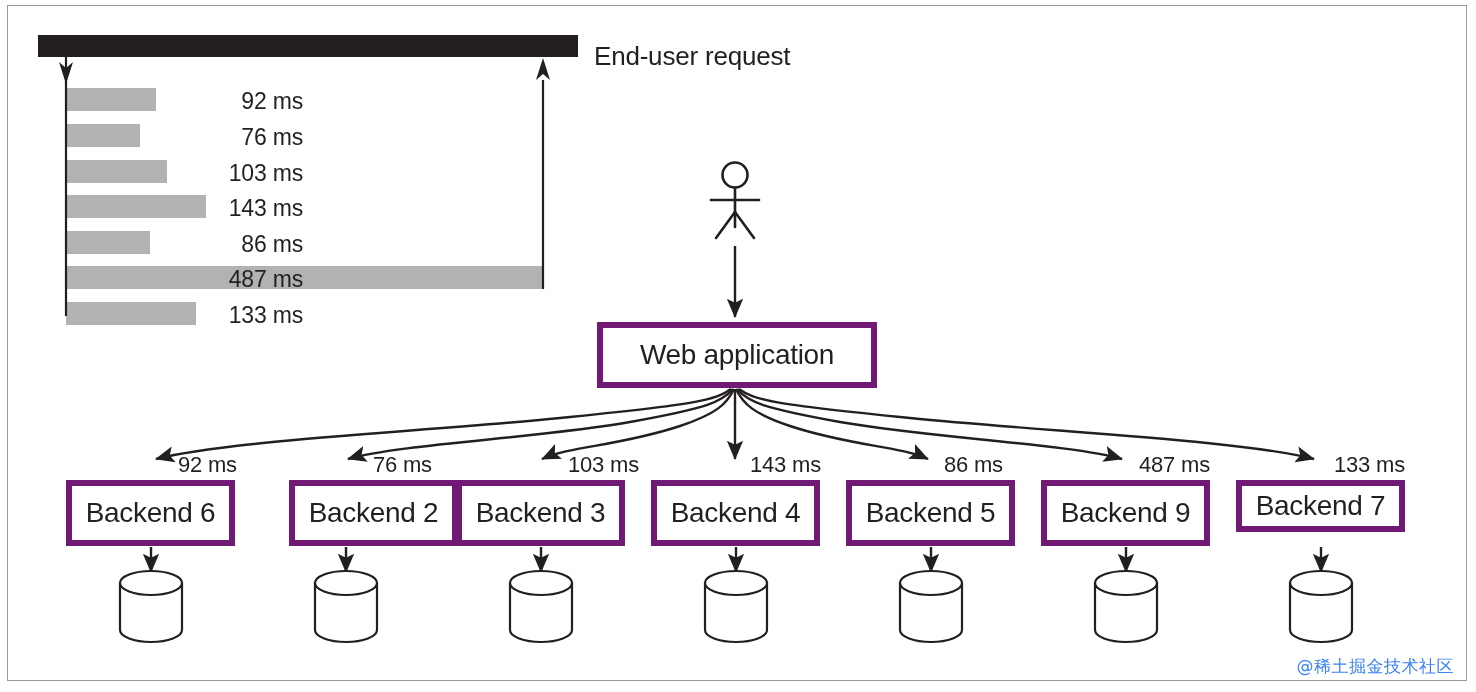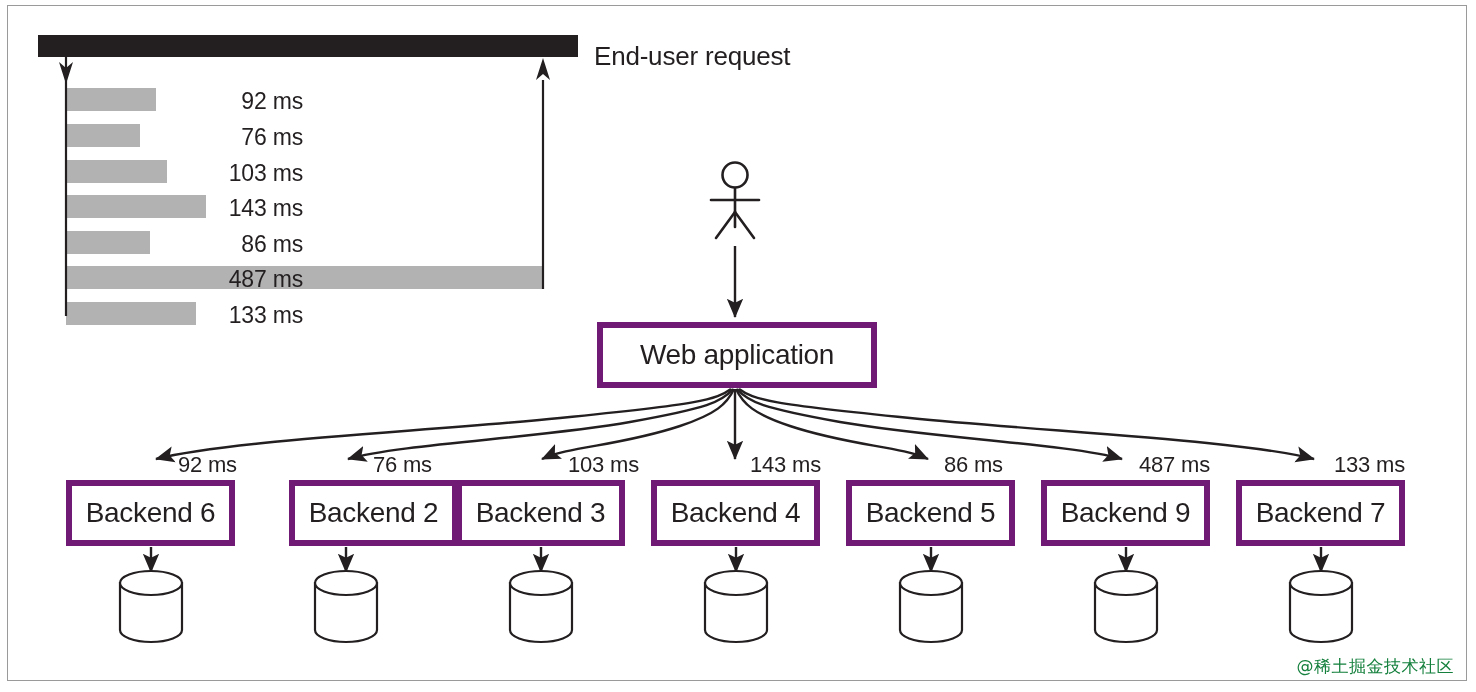--- a/index.html
+++ b/index.html
@@ -67,21 +67,21 @@
     display: flex;
     align-items: center;
     justify-content: center;
     color: #231f20;
   }
   .watermark {
     position: absolute;
     right: 22px;
     bottom: 14px;
     font-size: 17px;
-    color: #15803d;
+    color: #3b82f6;
     letter-spacing: 0.5px;
     font-family: "DejaVu Sans", sans-serif;
   }
   .bar {
     position: absolute;
     background: #b2b2b2;
     height: 23px;
   }
   .topbar {
     position: absolute;
@@ -130,21 +130,21 @@
   </div>
   <div class="node-box" style="left:651px;  top:480px; width:169px; height:66px;align-items:center;">
     <span class="box-label">Backend 4</span>
   </div>
   <div class="node-box" style="left:846px;  top:480px; width:169px; height:66px;justify-content:flex-end;">
     <span class="box-label">Backend 5</span>
   </div>
   <div class="node-box" style="left:1041px; top:480px; width:169px; height:66px;">
     <span class="box-label">Backend 9</span>
   </div>
-  <div class="node-box" style="left:1236px; top:480px; width:169px; height:66px;">
+  <div class="node-box" style="left:1236px; top:480px; width:169px; height:52px;">
     <span class="box-label">Backend 7</span>
   </div>
 
   <div class="lbl edge-label" style="left:178px;  top:452px;">92 ms</div>
   <div class="lbl edge-label" style="left:373px;  top:452px;">76 ms</div>
   <div class="lbl edge-label" style="left:568px;  top:452px;">103 ms</div>
   <div class="lbl edge-label" style="left:750px;  top:452px;">143 ms</div>
   <div class="lbl edge-label" style="left:944px;  top:452px;">86 ms</div>
   <div class="lbl edge-label" style="left:1139px; top:452px;">487 ms</div>
   <div class="lbl edge-label" style="left:1334px; top:452px;">133 ms</div>

